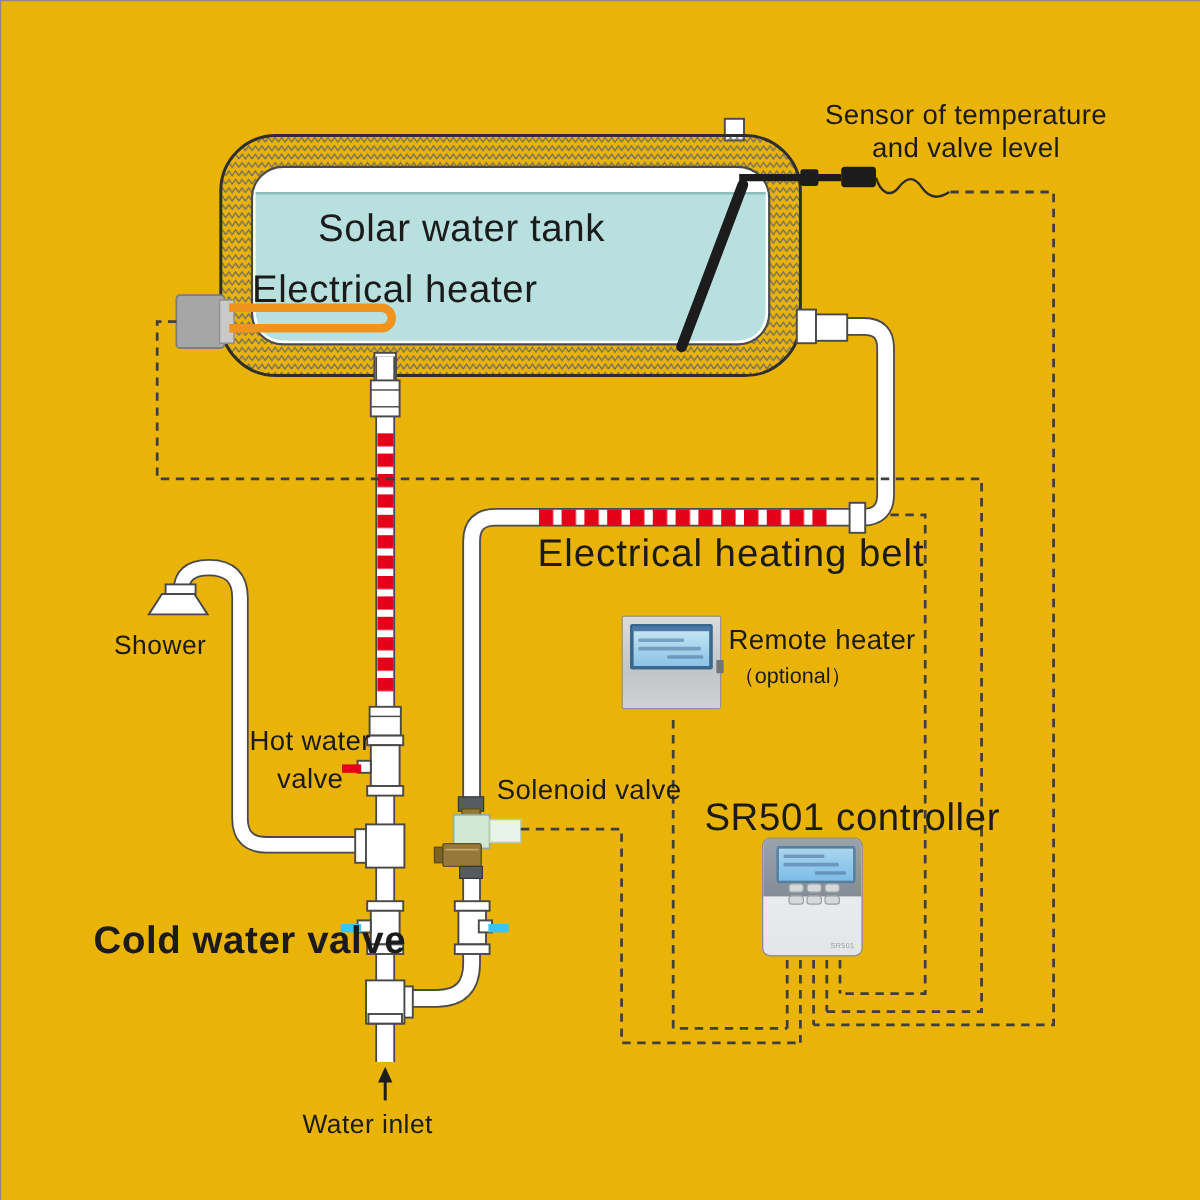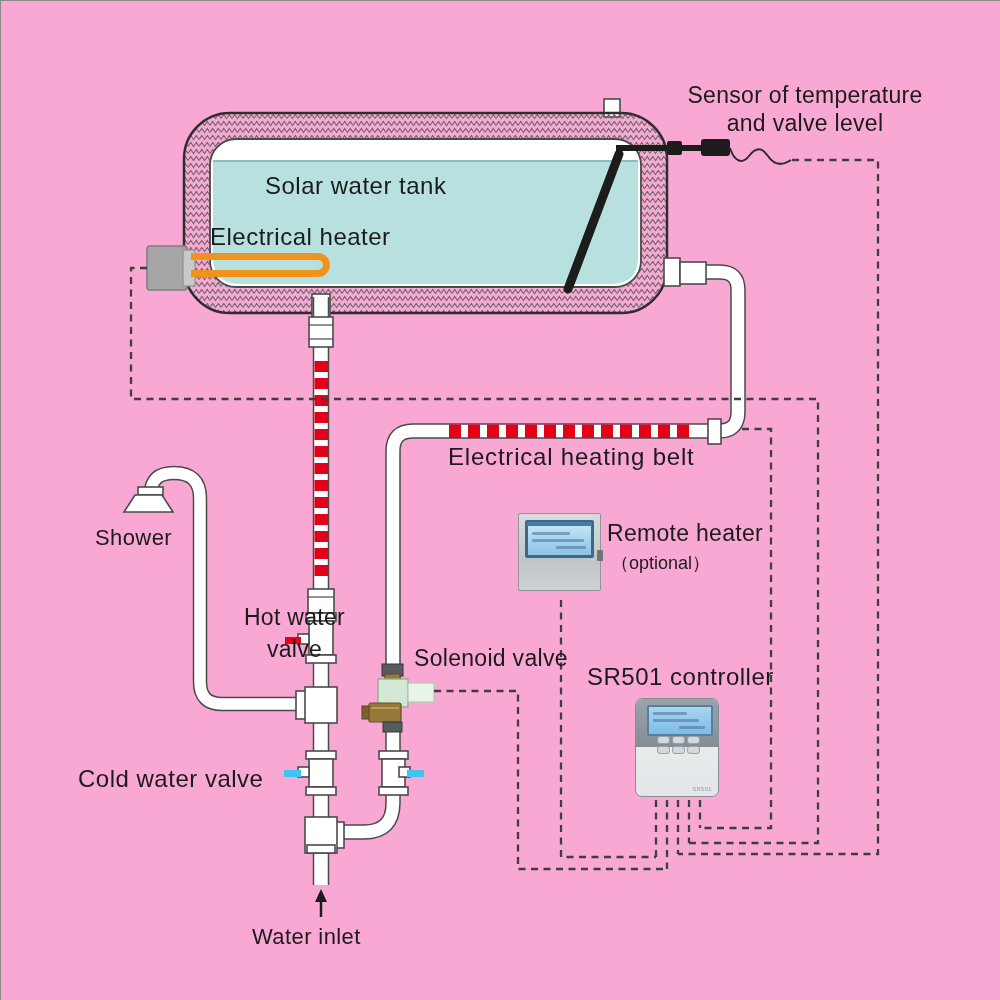--- a/index.html
+++ b/index.html
@@ -1,23 +1,23 @@
 <!DOCTYPE html>
 <html style="--water: #b7e0de; --heater-element: #f0921e; --belt-red: #e50019; --hot-handle: #e50019; --cold-handle: #3fc3f0; --solenoid-green: #d3e8d4; --wire: #3f3f3f; --lcd-blue: #8cc3e6;"><head>
 <meta charset="utf-8">
 <style>
   html,body{margin:0;padding:0;background:#ffffff;}
   .canvas{
-    position:relative;width:1000px;height:1000px;background:#f9a8d4;overflow:hidden;
+    position:relative;width:1000px;height:1000px;background:#eab308;overflow:hidden;
     font-family:"Liberation Sans", sans-serif;color:#1b1b1b;
     border-top:1px solid #8a8a8a;border-left:1px solid #8a8a8a;box-sizing:border-box;
   }
   svg.diagram{position:absolute;left:0;top:0;}
   .label{position:absolute;white-space:nowrap;color:#1b1b1b;}
-  .lbl-24{font-size:24px;letter-spacing:.5px;}
+  .lbl-24{font-size:32px;letter-spacing:.5px;}
   .lbl-23{font-size:23px;letter-spacing:.3px;}
   .lbl-25{font-size:22px;letter-spacing:.4px;}
   .center{text-align:center;}
   
   .water-fill{fill:var(--water,#b7e0de);}
   .stripe-red{fill:var(--belt-red,#e50019);}
   .handle-hot{fill:var(--hot-handle,#e50019);}
   .handle-cold{fill:var(--cold-handle,#3fc3f0);}
   .sol-green{fill:var(--solenoid-green,#d3e8d4);stroke:#90ae93;stroke-width:1.4;}
   .sol-green-light{fill:#e9f4e9;stroke:#b6ccb7;stroke-width:1.3;}
@@ -222,24 +222,24 @@
   </div>
 
   <div class="label lbl-23 center" style="left:658px;top:80px;width:292px;line-height:1.22;">
     <div>Sensor of temperature</div>
     <div>and valve level</div>
   </div>
   <div class="label lbl-24" style="left:264px;top:171px;">Solar water tank</div>
   <div class="label lbl-24" style="left:209px;top:222px;">Electrical heater</div>
   <div class="label lbl-24" style="left:447px;top:442px;letter-spacing:.8px;">Electrical heating belt</div>
   <div class="label lbl-25" style="left:94px;top:524px;">Shower</div>
-  <div class="label lbl-23 center" style="left:205px;top:600px;width:105px;line-height:1.4;padding-left:36px;">
+  <div class="label lbl-23 center" style="left:205px;top:600px;width:105px;line-height:1.4;">
     <div>Hot water</div>
     <div>valve</div>
   </div>
   <div class="label lbl-23" style="left:413px;top:644px;">Solenoid valve</div>
-  <div class="label lbl-24" style="left:77px;top:764px;">Cold water valve</div>
+  <div class="label lbl-24" style="left:77px;top:764px;font-weight:bold;">Cold water valve</div>
   <div class="label lbl-23" style="left:606px;top:519px;">Remote heater</div>
   <div class="label" style="left:610px;top:550px;font-size:18px;">（optional）</div>
   <div class="label lbl-24" style="left:586px;top:662px;">SR501 controller</div>
   <div class="label lbl-25" style="left:251px;top:923px;">Water inlet</div>
 
 </div>
 
 </body></html>

